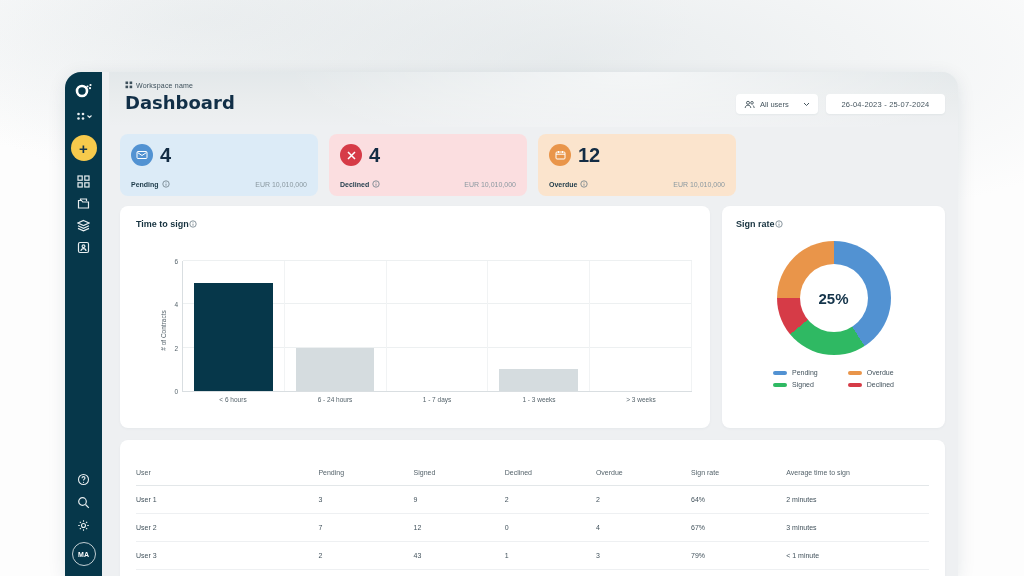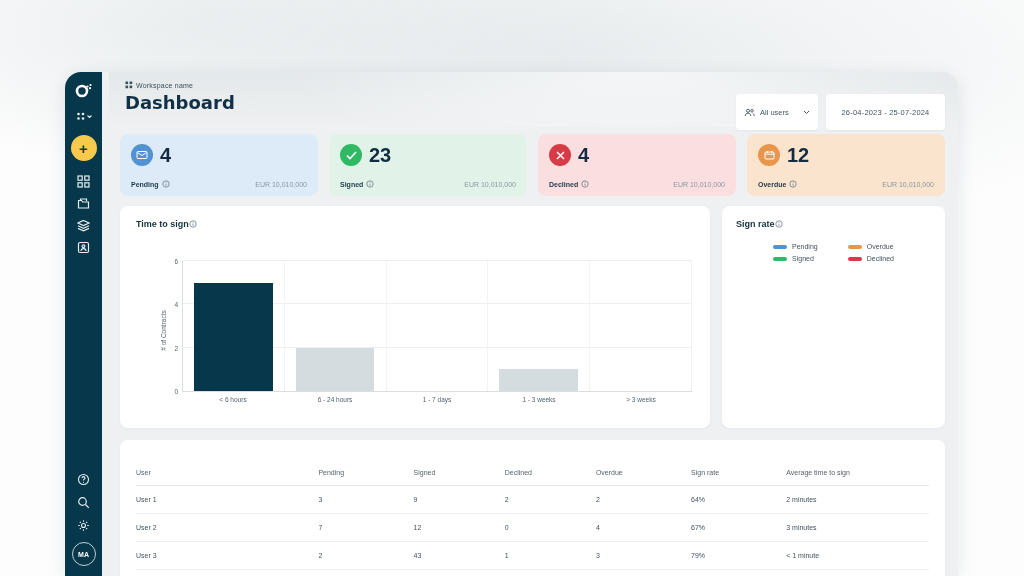--- a/index.html
+++ b/index.html
@@ -58,21 +58,21 @@
   .header::before{
     content:""; position:absolute; inset:0;
     background:radial-gradient(500px 120px at 62% 0%, rgba(255,255,255,.6), rgba(255,255,255,0) 70%);
     pointer-events:none;
   }
   .ws-row { display:flex; align-items:center; gap:3px; color:#3c4f5a; position:relative; }
   .ws-label { font-size:7px; letter-spacing:.2px; }
   .page-title { font-family:"DejaVu Sans", sans-serif; font-size:18px; font-weight:700; color:#112f47; margin-top:3px; position:relative; }
   .header-controls { position:absolute; right:13px; top:22px; display:flex; gap:8px; }
   .ctrl-box {
-    background:#fff; border-radius:4px; height:36px; display:flex; align-items:center;
+    background:#fff; border-radius:4px; height:20px; display:flex; align-items:center;
     padding:0 8px; font-size:7.5px; color:#45555e; cursor:pointer; box-shadow:0 1px 2px rgba(13,53,73,.05);
   }
   .user-filter { gap:5px; width:82px; }
   .user-filter .chev { margin-left:auto; }
   .date-box { width:119px; justify-content:center; letter-spacing:.2px; }
 
   
   .stat-row { display:grid; grid-template-columns:repeat(4,1fr); gap:11px; margin:7px 13px 0 11px; }
   .stat-card { height:62px; border-radius:8px; padding:10px 11px 8px 11px; position:relative; cursor:pointer; }
   .stat-top { display:flex; align-items:center; gap:7px; }
@@ -256,41 +256,20 @@
             <svg class="info" width="8" height="8" viewBox="0 0 12 12" fill="none" stroke="currentColor" stroke-width="1.2">
               <circle cx="6" cy="6" r="4.8"></circle>
                 <line x1="6" y1="5.4" x2="6" y2="8.6"></line>
                 <circle cx="6" cy="3.4" r="0.7" fill="currentColor" stroke="none"></circle>
             </svg>
           </span>
           <span class="stat-amount">EUR 10,010,000</span>
         </div>
       </div>
 
-      <div class="stat-card" style="background: rgb(225, 243, 232);">
-        <div class="stat-top">
-          <div class="stat-icon" style="background: rgb(47, 185, 99);">
-            <svg width="11" height="9" viewBox="0 0 11 9" fill="none" stroke="#fff" stroke-width="1.6">
-              <path d="M1 4.5 L4 7.5 L10 1"></path>
-            </svg>
-          </div>
-          <div class="stat-value">23</div>
-        </div>
-        <div class="stat-bottom">
-          <span class="stat-label">
-            <span>Signed</span>
-            <svg class="info" width="8" height="8" viewBox="0 0 12 12" fill="none" stroke="currentColor" stroke-width="1.2">
-              <circle cx="6" cy="6" r="4.8"></circle>
-                <line x1="6" y1="5.4" x2="6" y2="8.6"></line>
-                <circle cx="6" cy="3.4" r="0.7" fill="currentColor" stroke="none"></circle>
-            </svg>
-          </span>
-          <span class="stat-amount">EUR 10,010,000</span>
-        </div>
-      </div>
 
       <div class="stat-card" style="background: rgb(251, 222, 224);">
         <div class="stat-top">
           <div class="stat-icon" style="background: rgb(214, 59, 71);">
             <svg width="9" height="9" viewBox="0 0 9 9" fill="none" stroke="#fff" stroke-width="1.5">
               <path d="M1 1 L8 8 M8 1 L1 8"></path>
             </svg>
           </div>
           <div class="stat-value">4</div>
         </div>
@@ -381,20 +360,27 @@
       </div>
 
       <div class="card donut-card">
         <div class="card-title">
           <span>Sign rate</span>
           <svg class="info" width="8" height="8" viewBox="0 0 12 12" fill="none" stroke="currentColor" stroke-width="1.2">
             <circle cx="6" cy="6" r="4.8"></circle>
               <line x1="6" y1="5.4" x2="6" y2="8.6"></line>
               <circle cx="6" cy="3.4" r="0.7" fill="currentColor" stroke="none"></circle>
           </svg>
+        </div>
+        <div class="donut-zone">
+          <div class="donut" style="background: conic-gradient(rgb(82, 146, 210) 0%, rgb(82, 146, 210) 41%, rgb(47, 185, 99) 41%, rgb(47, 185, 99) 64%, rgb(214, 59, 71) 64%, rgb(214, 59, 71) 75%, rgb(233, 149, 74) 75%, rgb(233, 149, 74) 100%);">
+            <div class="donut-hole">
+              <span class="donut-center">25%</span>
+            </div>
+          </div>
         </div>
         <div class="legend">
             <div class="legend-item">
               <span class="legend-swatch" style="background: rgb(82, 146, 210);"></span>
               <span class="legend-label">Pending</span>
             </div>
             <div class="legend-item">
               <span class="legend-swatch" style="background: rgb(233, 149, 74);"></span>
               <span class="legend-label">Overdue</span>
             </div>

